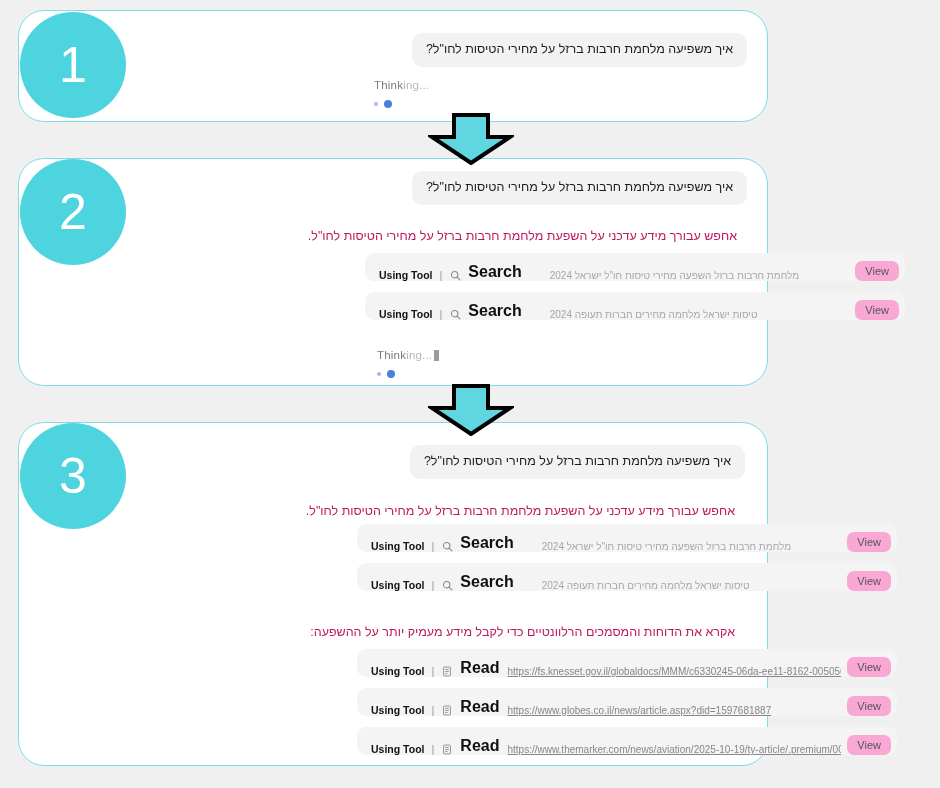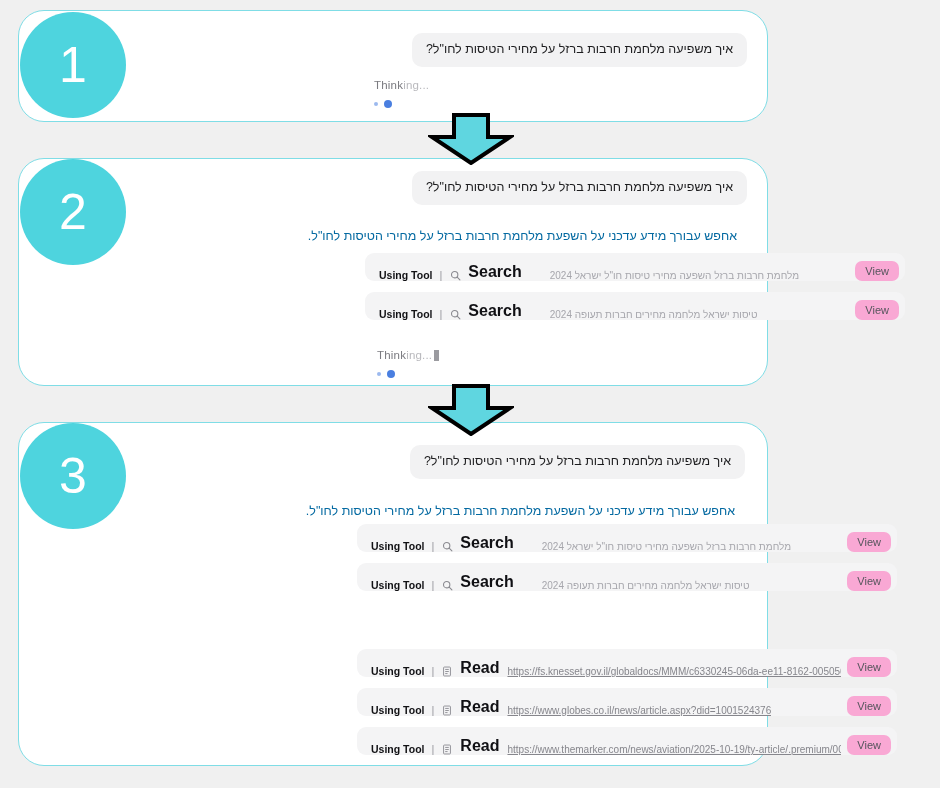--- a/index.html
+++ b/index.html
@@ -61,21 +61,21 @@
     direction: rtl;
     text-align: right;
     white-space: nowrap;
     line-height: 1.4;
   }
 
   
   .assistant-text {
     position: absolute;
     font-size: 12.5px;
-    color: #0369a1;
+    color: #be185d;
     direction: rtl;
     text-align: right;
     white-space: nowrap;
     line-height: 1.45;
   }
 
   
   .thinking {
     position: absolute;
     display: flex;
@@ -262,20 +262,21 @@
           <circle cx="6.8" cy="6.8" r="4.6"></circle>
             <line x1="10.4" y1="10.4" x2="14.4" y2="14.4" stroke-linecap="round"></line>
         </svg>
       </span>
       <span class="tool-action">Search</span>
       <span class="tool-query">טיסות ישראל מלחמה מחירים חברות תעופה 2024</span>
       <span class="tool-spacer"></span>
       <button class="view-btn">View</button>
     </div>
 
+    <div class="assistant-text" style="right:32px; top:200px;">אקרא את הדוחות והמסמכים הרלוונטיים כדי לקבל מידע מעמיק יותר על ההשפעה:</div>
 
     <div class="tool-row" style="left:338px; top:226px; width:540px;">
       <span class="tool-label">Using Tool</span>
       <span class="tool-sep">|</span>
       <span class="tool-icon">
         <svg width="10" height="11" viewBox="0 0 14 16" fill="none" stroke="currentColor" stroke-width="1.3">
           <rect x="2" y="1.5" width="10" height="13" rx="1.2"></rect>
           <line x1="4.4" y1="5" x2="9.6" y2="5"></line>
             <line x1="4.4" y1="8" x2="9.6" y2="8"></line>
             <line x1="4.4" y1="11" x2="7.8" y2="11"></line>
@@ -292,21 +293,21 @@
       <span class="tool-sep">|</span>
       <span class="tool-icon">
         <svg width="10" height="11" viewBox="0 0 14 16" fill="none" stroke="currentColor" stroke-width="1.3">
           <rect x="2" y="1.5" width="10" height="13" rx="1.2"></rect>
           <line x1="4.4" y1="5" x2="9.6" y2="5"></line>
             <line x1="4.4" y1="8" x2="9.6" y2="8"></line>
             <line x1="4.4" y1="11" x2="7.8" y2="11"></line>
         </svg>
       </span>
       <span class="tool-action">Read</span>
-      <span class="tool-url">https://www.globes.co.il/news/article.aspx?did=1001524376</span>
+      <span class="tool-url">https://www.globes.co.il/news/article.aspx?did=1597681887</span>
       <span class="tool-spacer"></span>
       <button class="view-btn">View</button>
     </div>
 
     <div class="tool-row" style="left:338px; top:304px; width:540px;">
       <span class="tool-label">Using Tool</span>
       <span class="tool-sep">|</span>
       <span class="tool-icon">
         <svg width="10" height="11" viewBox="0 0 14 16" fill="none" stroke="currentColor" stroke-width="1.3">
           <rect x="2" y="1.5" width="10" height="13" rx="1.2"></rect>

